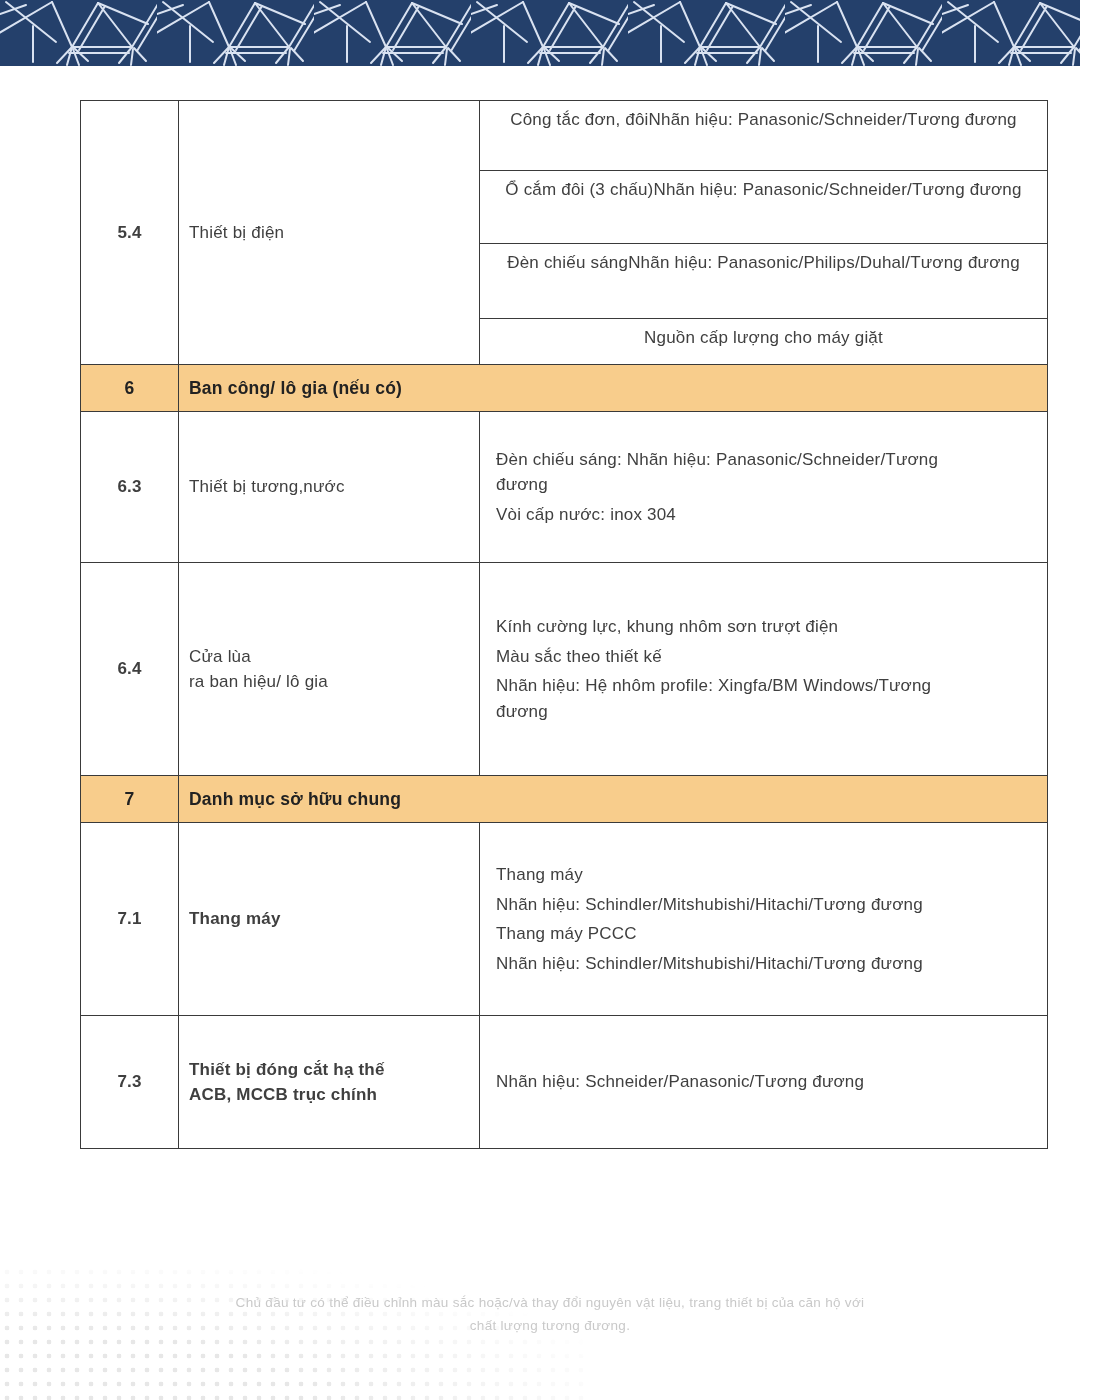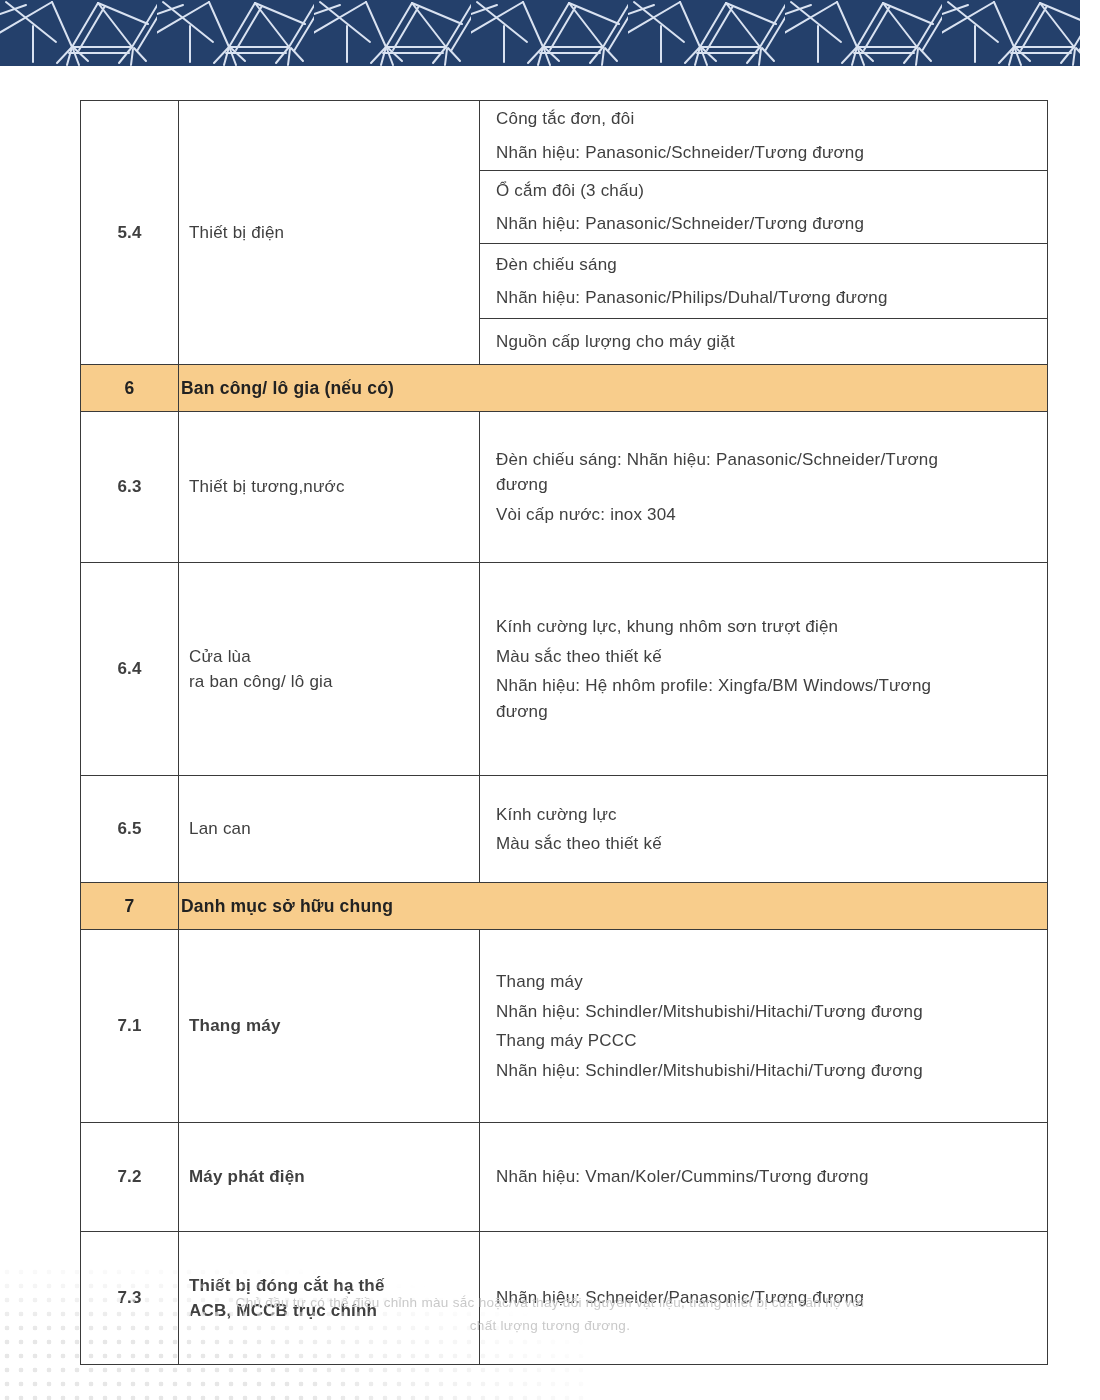--- a/index.html
+++ b/index.html
@@ -27,30 +27,30 @@
     font-size:17px;letter-spacing:.2px;line-height:1.5;
   }
   td.col-num{width:95px;text-align:center;font-weight:bold;}
   td.col-name{width:280px;padding:20px 10px;white-space:pre-line;}
   td.col-desc{width:567px;padding:8px 16px;}
   td.bold-name{font-weight:bold;}
   p.desc-line{margin:4px 0;line-height:1.5;white-space:pre-line;}
   
   td.desc-stack{padding:0;vertical-align:top;}
   .subcell{
-    display:flex;flex-direction:column;justify-content:center;
+    display:flex;justify-content:center;
     padding:2px 16px;box-sizing:border-box;border-bottom:1.5px solid #3a3a3a;
   }
   .subcell.last{border-bottom:none;}
   .h70{height:70px}.h73{height:73px}.h75{height:75px}.h45{height:45px}
   
   tr.section td{
     background:#f8cd8c;color:#222222;font-weight:bold;font-size:17.5px;height:38px;
   }
-  tr.section td.sec-title{padding:4px 2px;}
+  tr.section td.sec-title{padding:4px 10px;}
   
   tr.rh52  td{height:52px}
   tr.rh95  td{height:95px}
   tr.rh110 td{height:110px}
   tr.rh172 td{height:172px}
   tr.rh66  td{height:66px}
   tr.rh152 td{height:152px}
   tr.rh68  td{height:68px}
   tr.rh92  td{height:92px}
   
@@ -136,61 +136,46 @@
       <td class="col-desc">
         <p class="desc-line">Đèn chiếu sáng: Nhãn hiệu: Panasonic/Schneider/Tương
 đương</p>
         <p class="desc-line">Vòi cấp nước: inox 304</p>
       </td>
     </tr>
 
     <tr class="rh172">
       <td class="col-num">6.4</td>
       <td class="col-name">Cửa lùa
-ra ban công/ lô gia</td>
+ra ban hiệu/ lô gia</td>
       <td class="col-desc">
         <p class="desc-line">Kính cường lực, khung nhôm sơn trượt điện</p>
         <p class="desc-line">Màu sắc theo thiết kế</p>
         <p class="desc-line">Nhãn hiệu: Hệ nhôm profile: Xingfa/BM Windows/Tương
 đương</p>
       </td>
     </tr>
 
-    <tr class="rh66">
-      <td class="col-num">6.5</td>
-      <td class="col-name">Lan can</td>
-      <td class="col-desc">
-        <p class="desc-line">Kính cường lực</p>
-        <p class="desc-line">Màu sắc theo thiết kế</p>
-      </td>
-    </tr>
 
     <tr class="section">
       <td class="col-num">7</td>
       <td class="sec-title" colspan="2">Danh mục sở hữu chung</td>
     </tr>
 
     <tr class="rh152">
       <td class="col-num">7.1</td>
       <td class="col-name bold-name">Thang máy</td>
       <td class="col-desc">
         <p class="desc-line">Thang máy</p>
         <p class="desc-line">Nhãn hiệu: Schindler/Mitshubishi/Hitachi/Tương đương</p>
         <p class="desc-line">Thang máy PCCC</p>
         <p class="desc-line">Nhãn hiệu: Schindler/Mitshubishi/Hitachi/Tương đương</p>
       </td>
     </tr>
 
-    <tr class="rh68">
-      <td class="col-num">7.2</td>
-      <td class="col-name bold-name">Máy phát điện</td>
-      <td class="col-desc">
-        <p class="desc-line">Nhãn hiệu: Vman/Koler/Cummins/Tương đương</p>
-      </td>
-    </tr>
 
     <tr class="rh92">
       <td class="col-num">7.3</td>
       <td class="col-name bold-name">Thiết bị đóng cắt hạ thế
 ACB, MCCB trục chính</td>
       <td class="col-desc">
         <p class="desc-line">Nhãn hiệu: Schneider/Panasonic/Tương đương</p>
       </td>
     </tr>
   </tbody>

